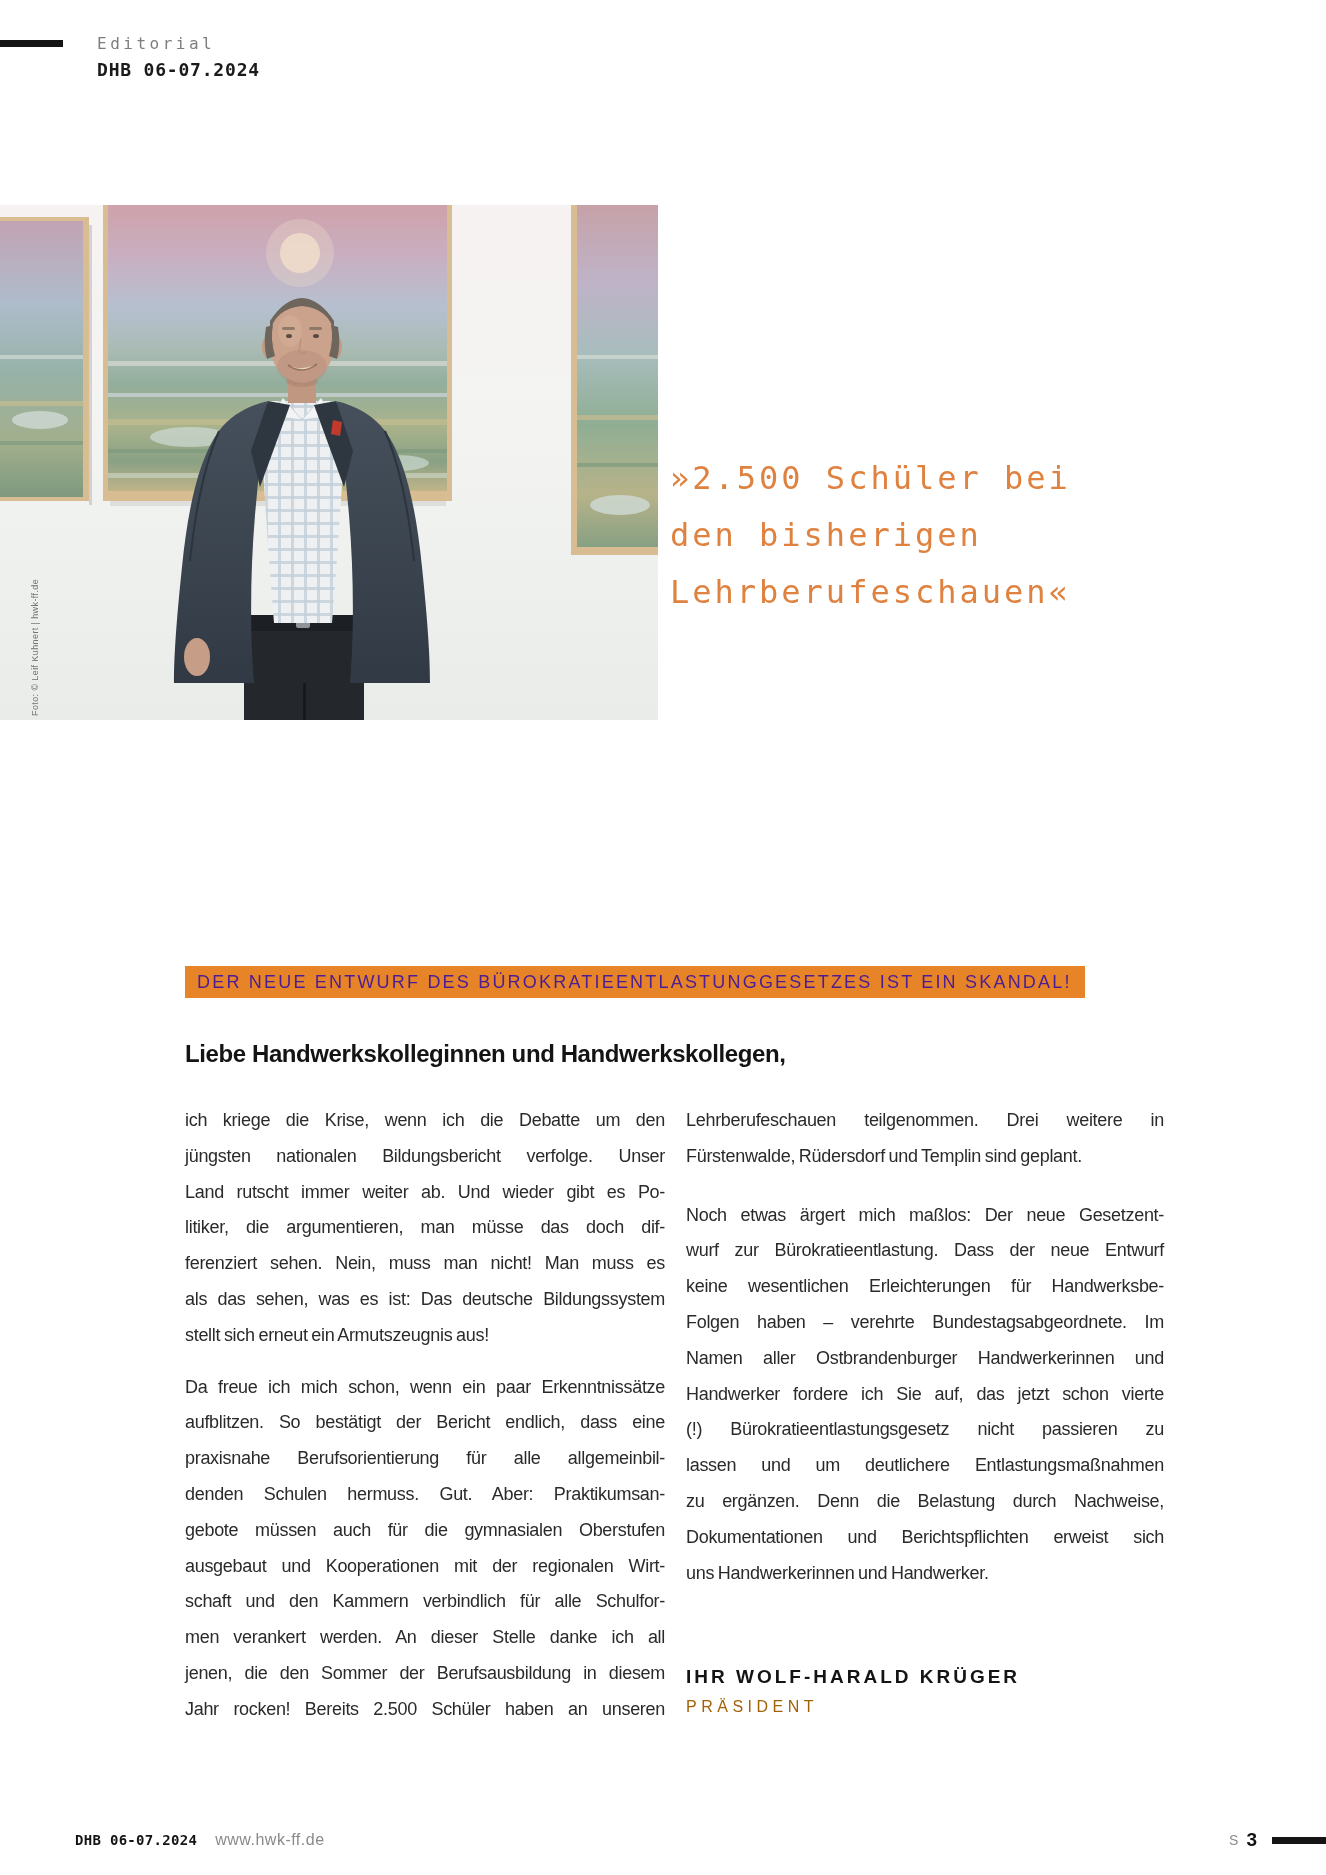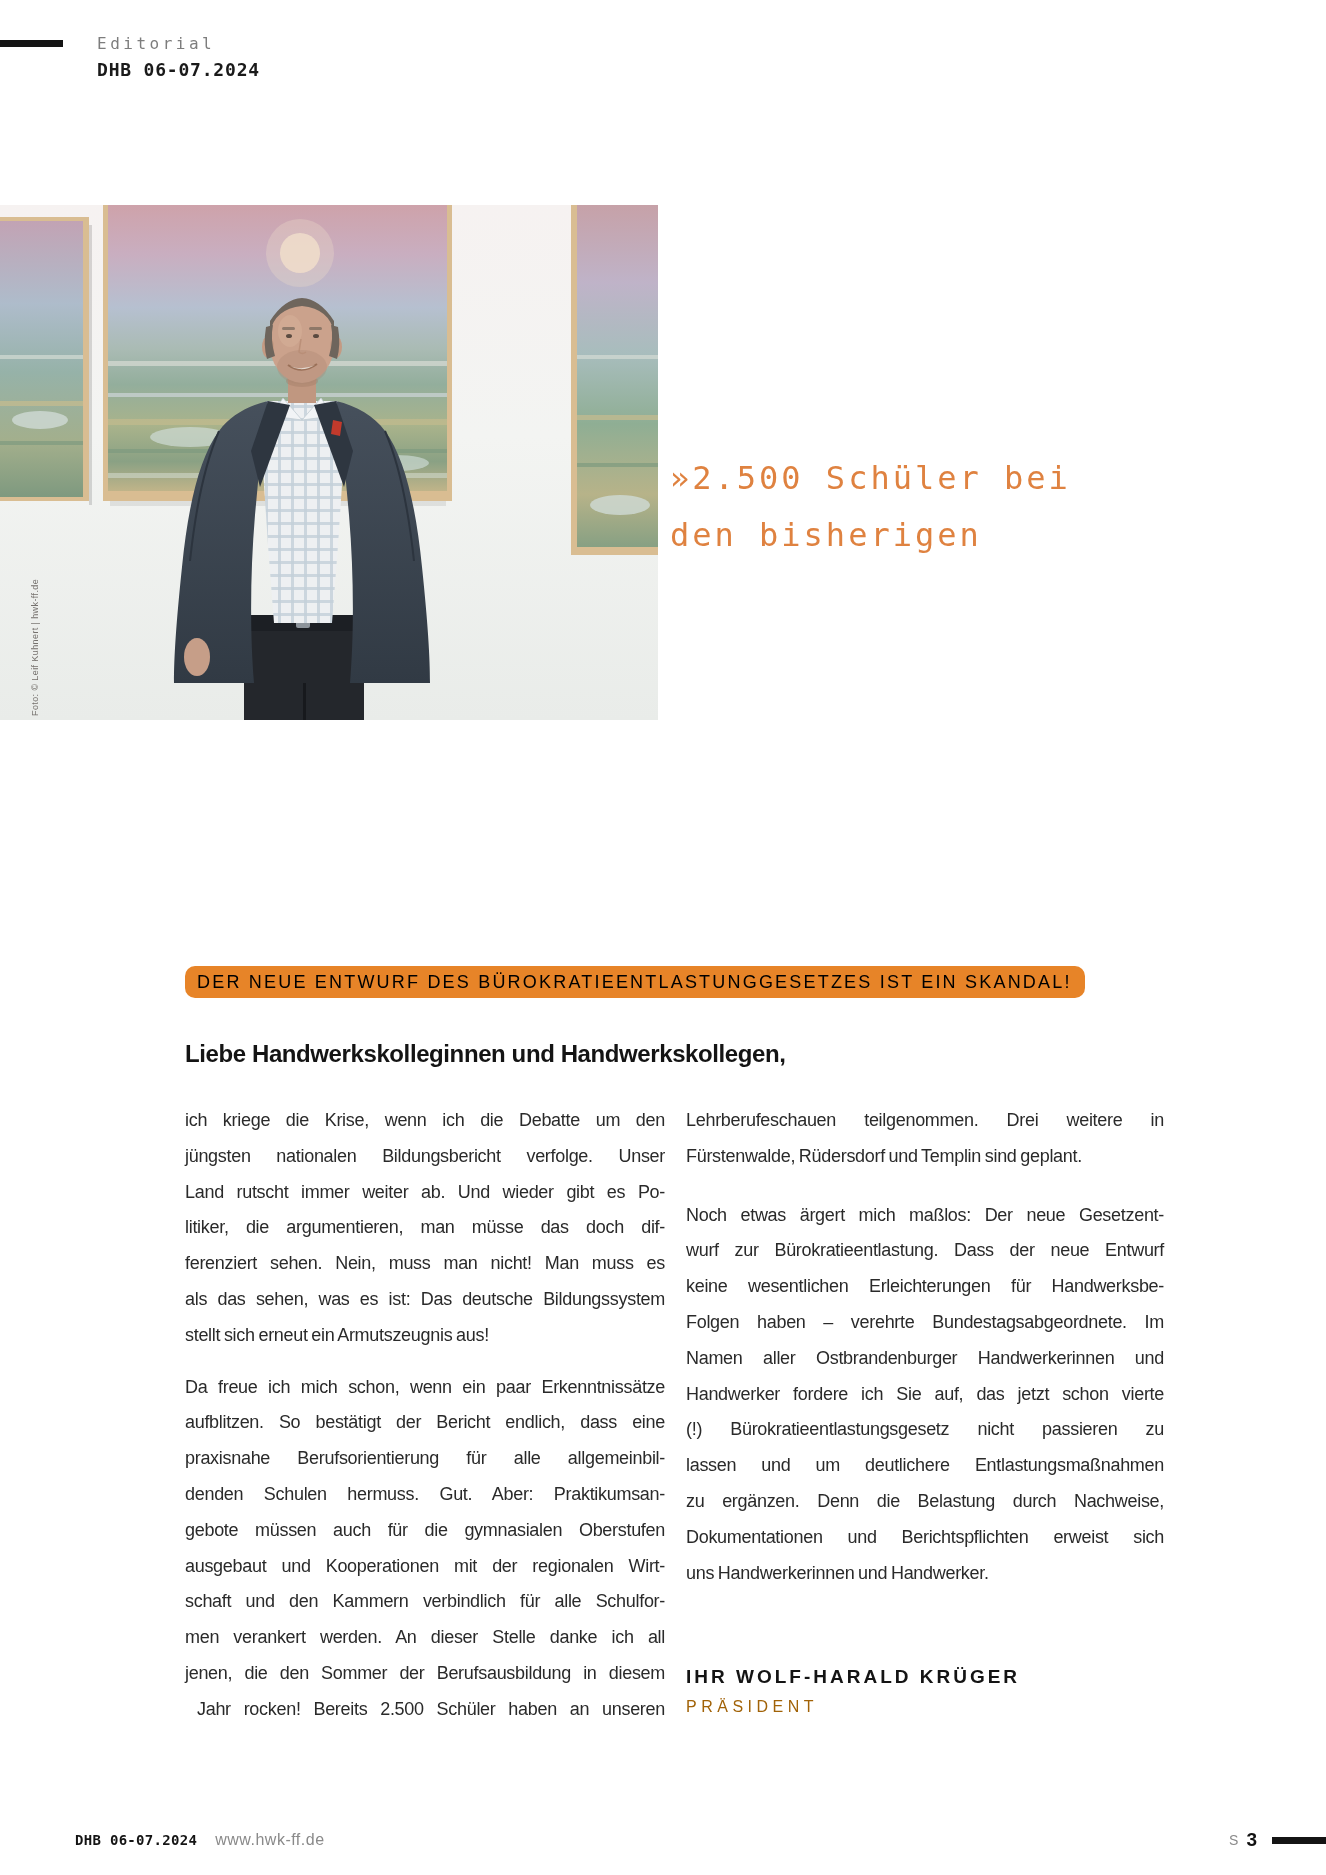--- a/index.html
+++ b/index.html
@@ -41,45 +41,45 @@
   .pull-quote{
     position:absolute;left:670px;top:450px;width:520px;
     font-family:"DejaVu Sans Mono",monospace;
     font-size:32px;line-height:57px;letter-spacing:3px;
     color:var(--quote-orange);
   }
   
   .topic-banner{
     position:absolute;left:185px;top:966px;height:32px;
     background:var(--accent-orange);
-    color:#000000;
+    color:#4c1d95;
     display:inline-block;line-height:33px;
     padding:0 13px 0 12px;
-    font-size:18px;letter-spacing:2.2px;white-space:nowrap;border-radius:10px;
+    font-size:18px;letter-spacing:2.2px;white-space:nowrap;
   }
   
   .salutation{
     position:absolute;left:185px;top:1040px;
     font-size:24px;font-weight:bold;letter-spacing:-0.4px;
     color:#141414;white-space:nowrap;
   }
   
   .col{position:absolute;top:1103px;width:480px;}
   .col1{left:185px;}
   .col2{left:686px;width:478px;}
   .para+.para{margin-top:16px;}
   .col2 .para+.para{margin-top:23px;}
   .bline{
     font-size:18px;line-height:35.8px;
     letter-spacing:-0.3px;word-spacing:-1px;
     color:var(--body-ink);
     text-align:justify;text-align-last:justify;
   }
   .para .bline:last-child{text-align-last:left;}
-  .para.cont .bline:last-child{text-align-last:justify;margin-left:12px;}
+  .para.cont .bline:last-child{text-align-last:justify;}
   
   .signature{position:absolute;left:686px;top:1666px;width:478px;text-align:left;}
   .sig-name{
     font-weight:bold;font-size:19px;letter-spacing:3px;color:#141414;
   }
   .sig-title{
     margin-top:10px;font-size:16px;letter-spacing:4.5px;color:#a16207;
   }
   
   .footer-left{
@@ -227,20 +227,21 @@
       <path d="M288,160 Q302,170 317,159" stroke="#9a7058" stroke-width="2" fill="none"></path>
       <path d="M290,161 Q302,168 315,160 Q302,166 290,161 Z" fill="#e9e2da" opacity="0.9"></path>
     </g>
   </svg>
 </div>
 <div class="photo-credit">Foto: © Leif Kuhnert | hwk-ff.de</div>
 
 <div class="pull-quote">
     <div class="pq-line">»2.500 Schüler bei</div>
     <div class="pq-line">den bisherigen</div>
+    <div class="pq-line">Lehrberufeschauen«</div>
   </div>
 
 <div class="topic-banner">DER NEUE ENTWURF DES BÜROKRATIEENTLASTUNGGESETZES IST EIN SKANDAL!</div>
 
 <div class="salutation">Liebe Handwerkskolleginnen und Handwerkskollegen,</div>
 
 <div class="col col1">
   <div class="para">
       <div class="bline">ich kriege die Krise, wenn ich die Debatte um den</div>
       <div class="bline">jüngsten nationalen Bildungsbericht verfolge. Unser</div>

